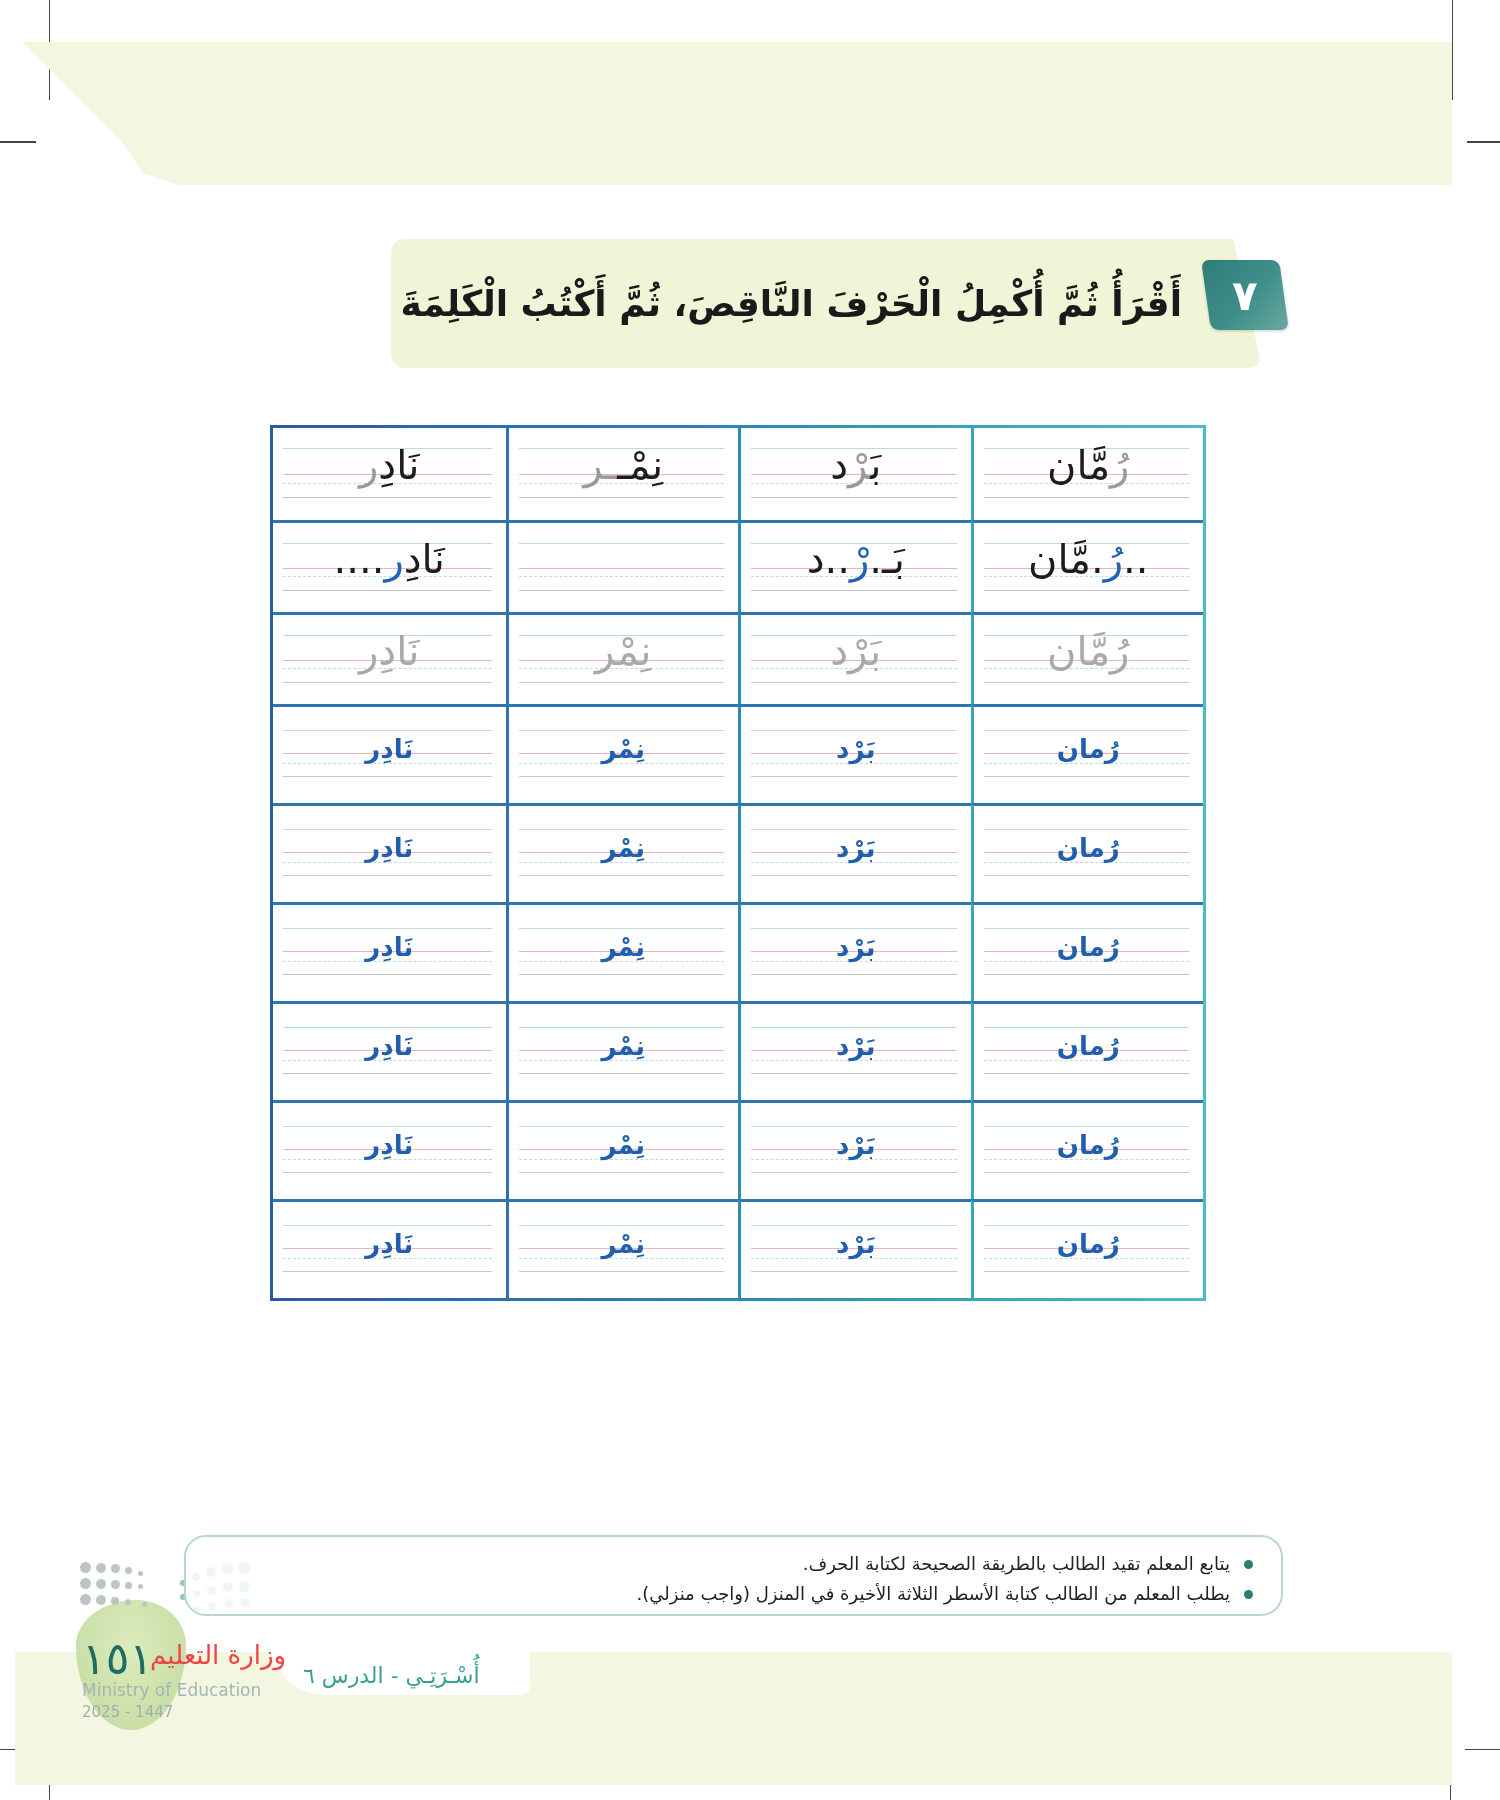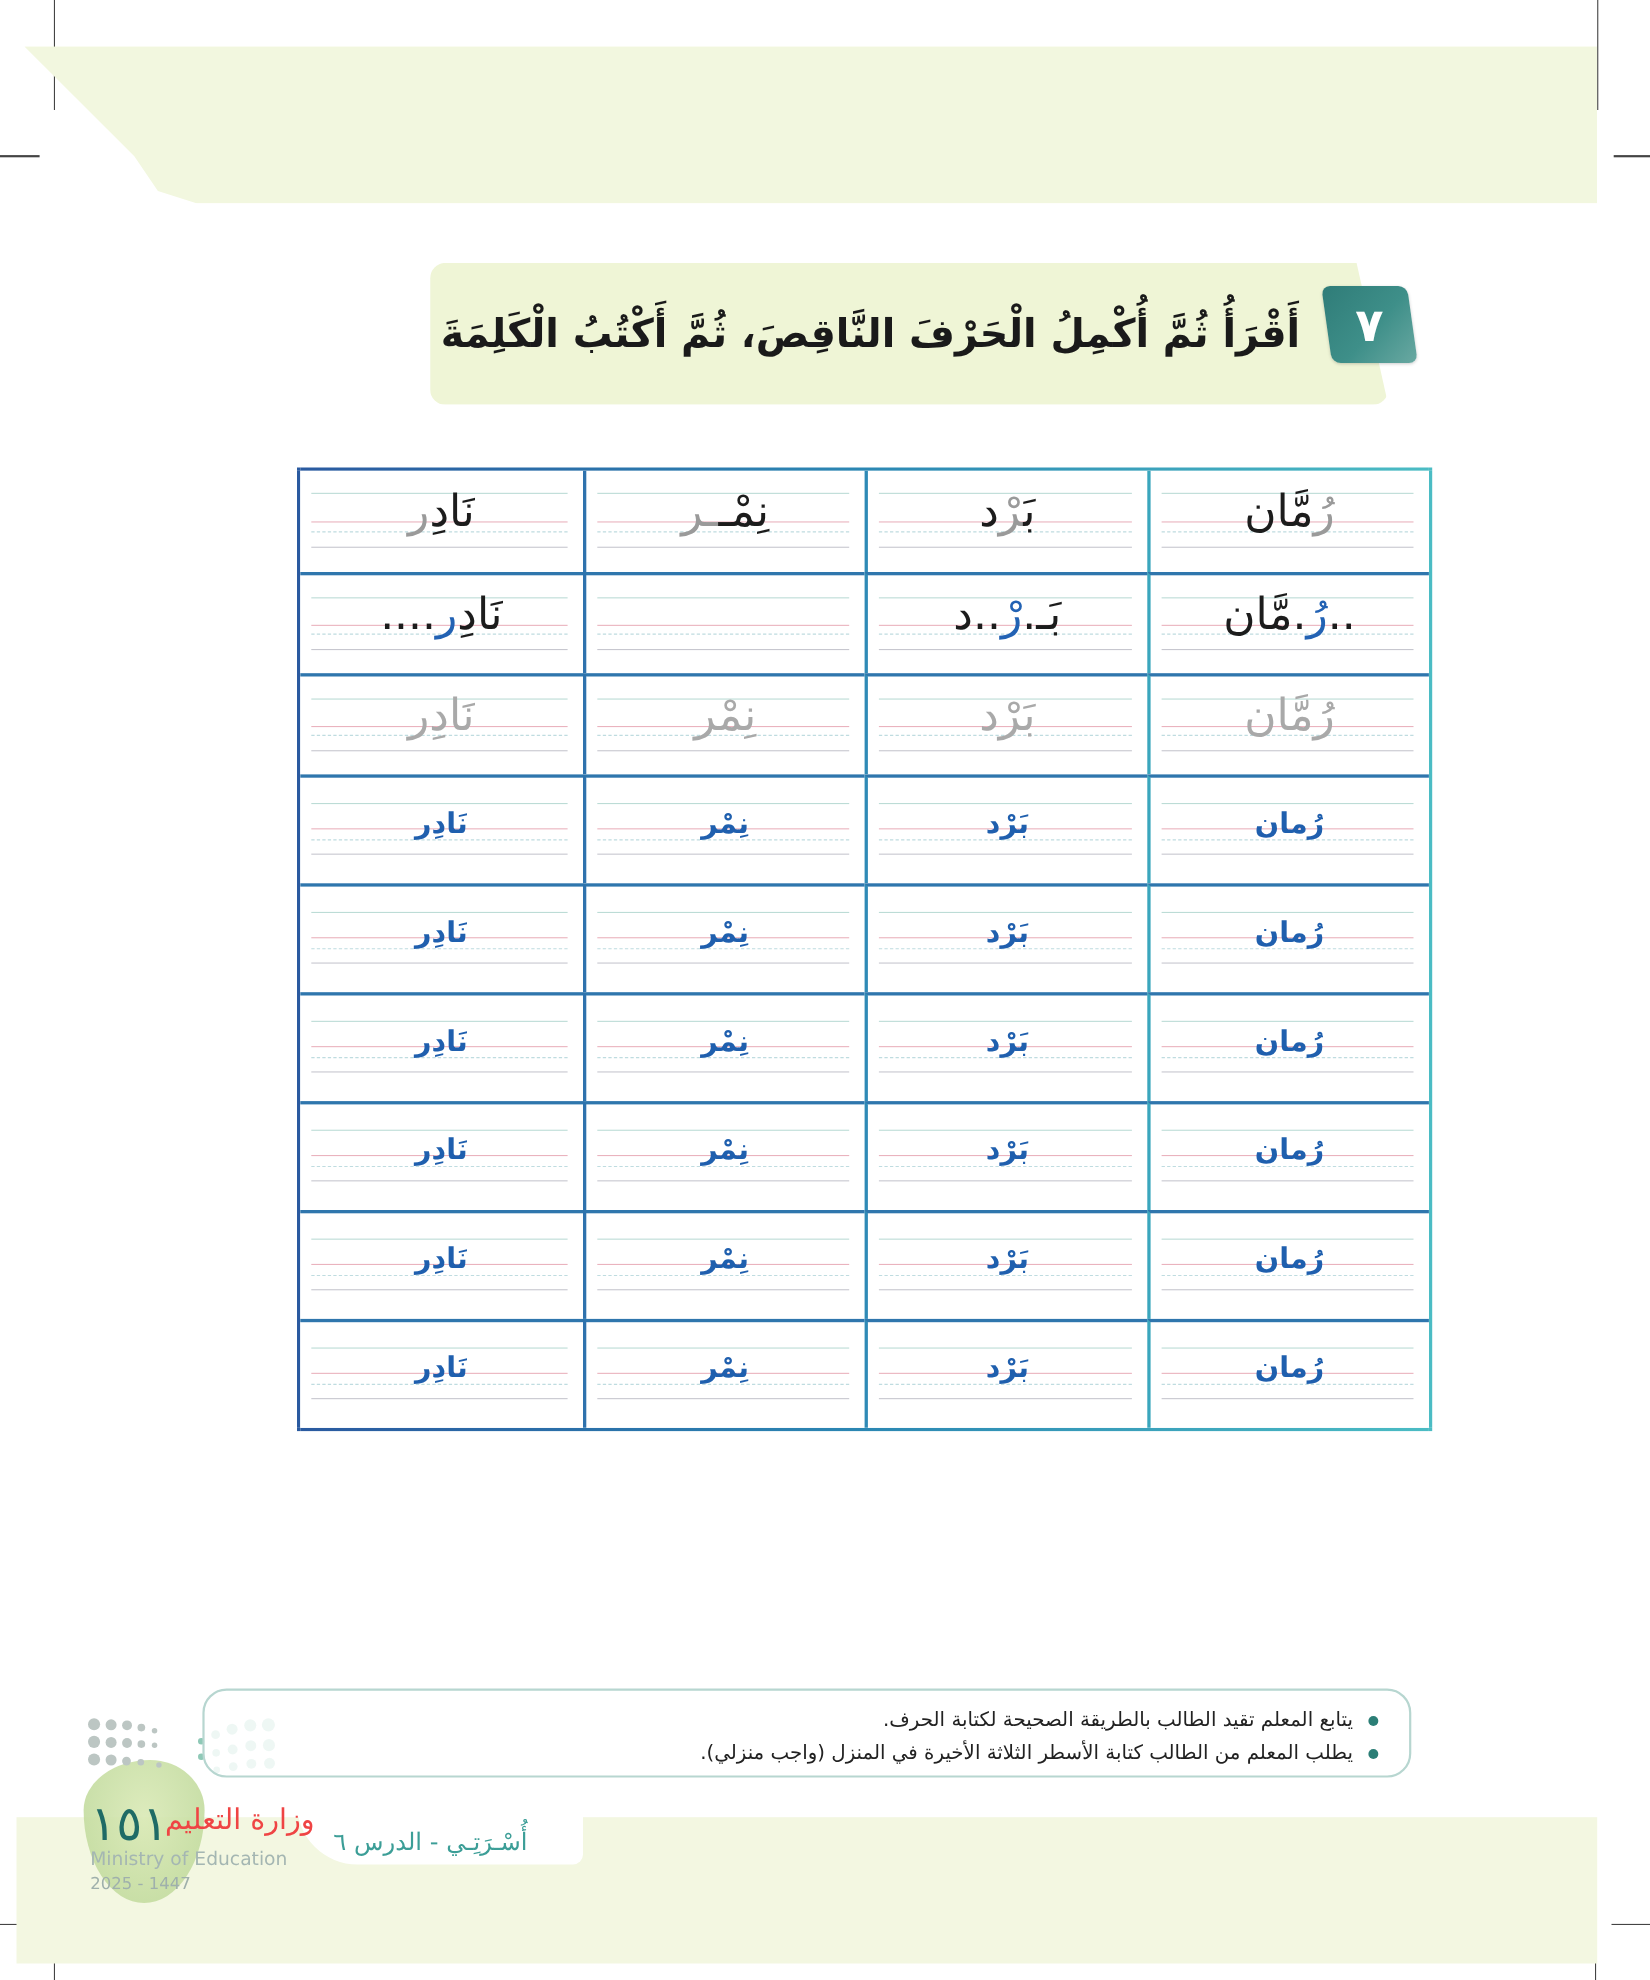--- a/index.html
+++ b/index.html
@@ -36,21 +36,21 @@
     display: flex; align-items: center; justify-content: center;
     box-shadow: 0 1px 3px rgba(0,0,0,0.2);
   }
   .badge span {
     transform: skewX(-8deg); color: #fff; font-weight: bold; font-size: 42px;
     font-family: "DejaVu Sans", sans-serif;
   }
 
   
   .grid {
-    position: absolute; left: 270px; top: 425px; width: 1032px; height: 876px;
+    position: absolute; left: 270px; top: 425px; width: 936px; height: 876px;
     border: 3px solid; border-image: linear-gradient(90deg, #2a5aa0, #2b87b3, #4bbcc4) 1;
     display: grid;
     grid-template-columns: repeat(4, 1fr);
     grid-template-rows: 92px 92px 92px repeat(6, 1fr);
   }
   .cell {
     position: relative; background: #fff;
     border-left: 3px solid; border-top: 3px solid;
   }
   .cell.c0 { border-left: none; }

